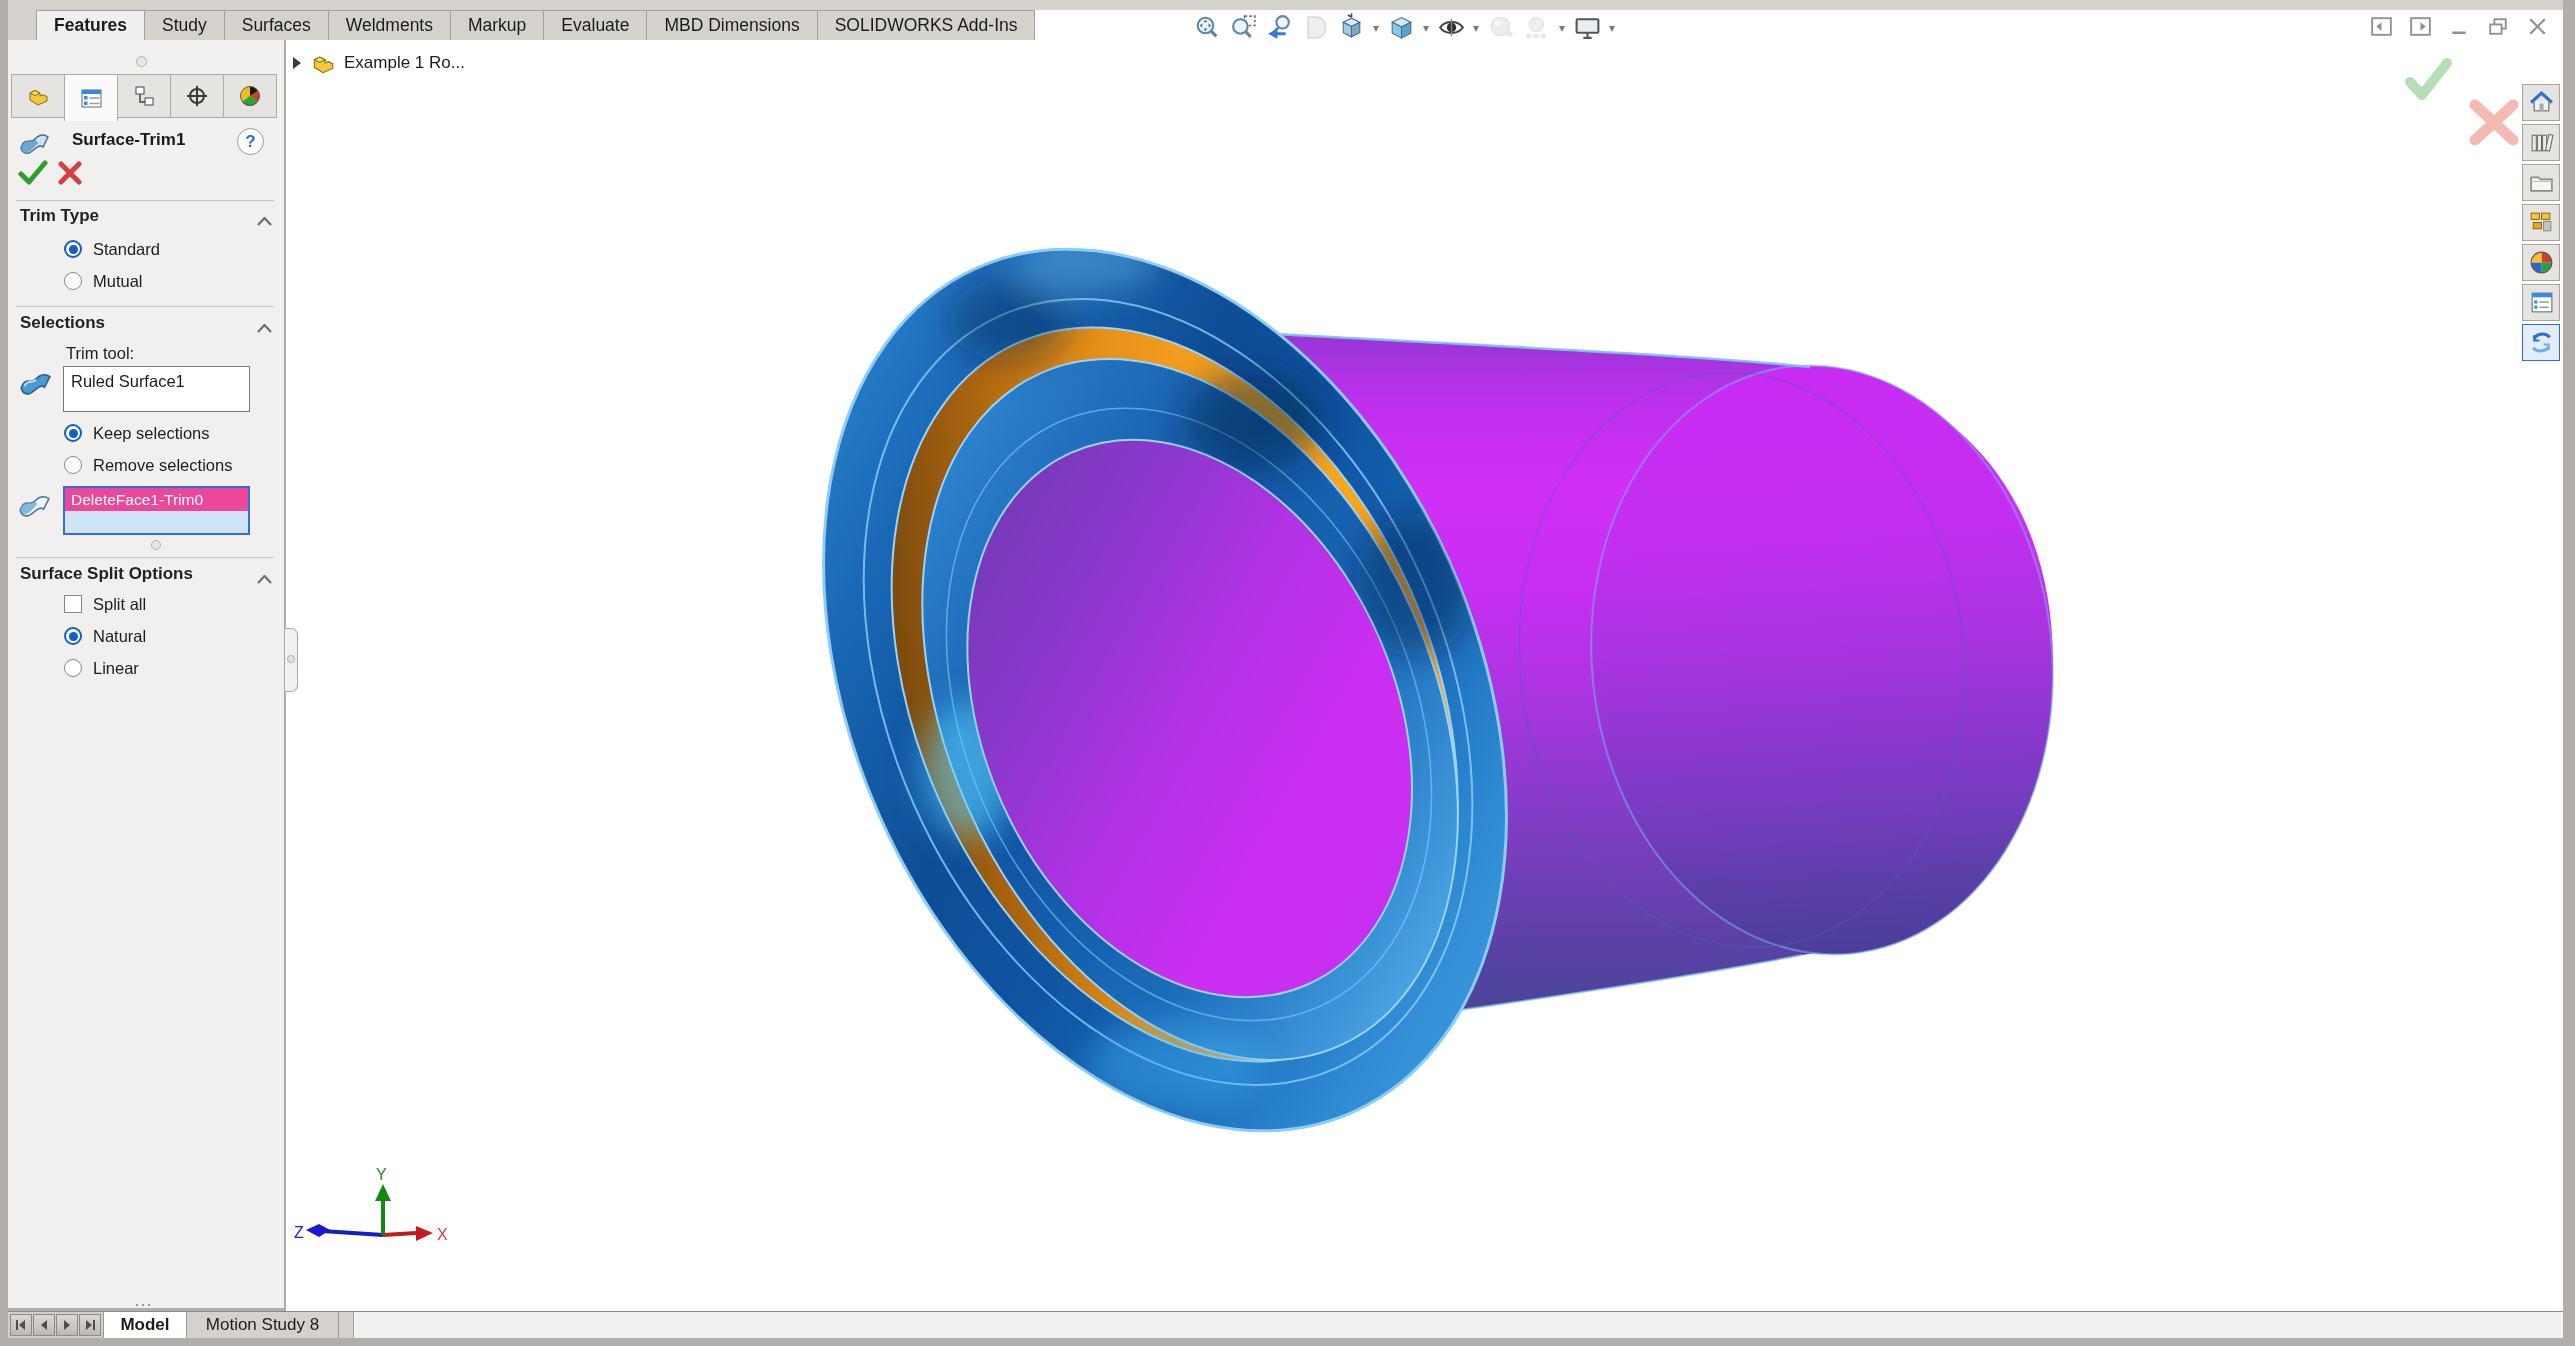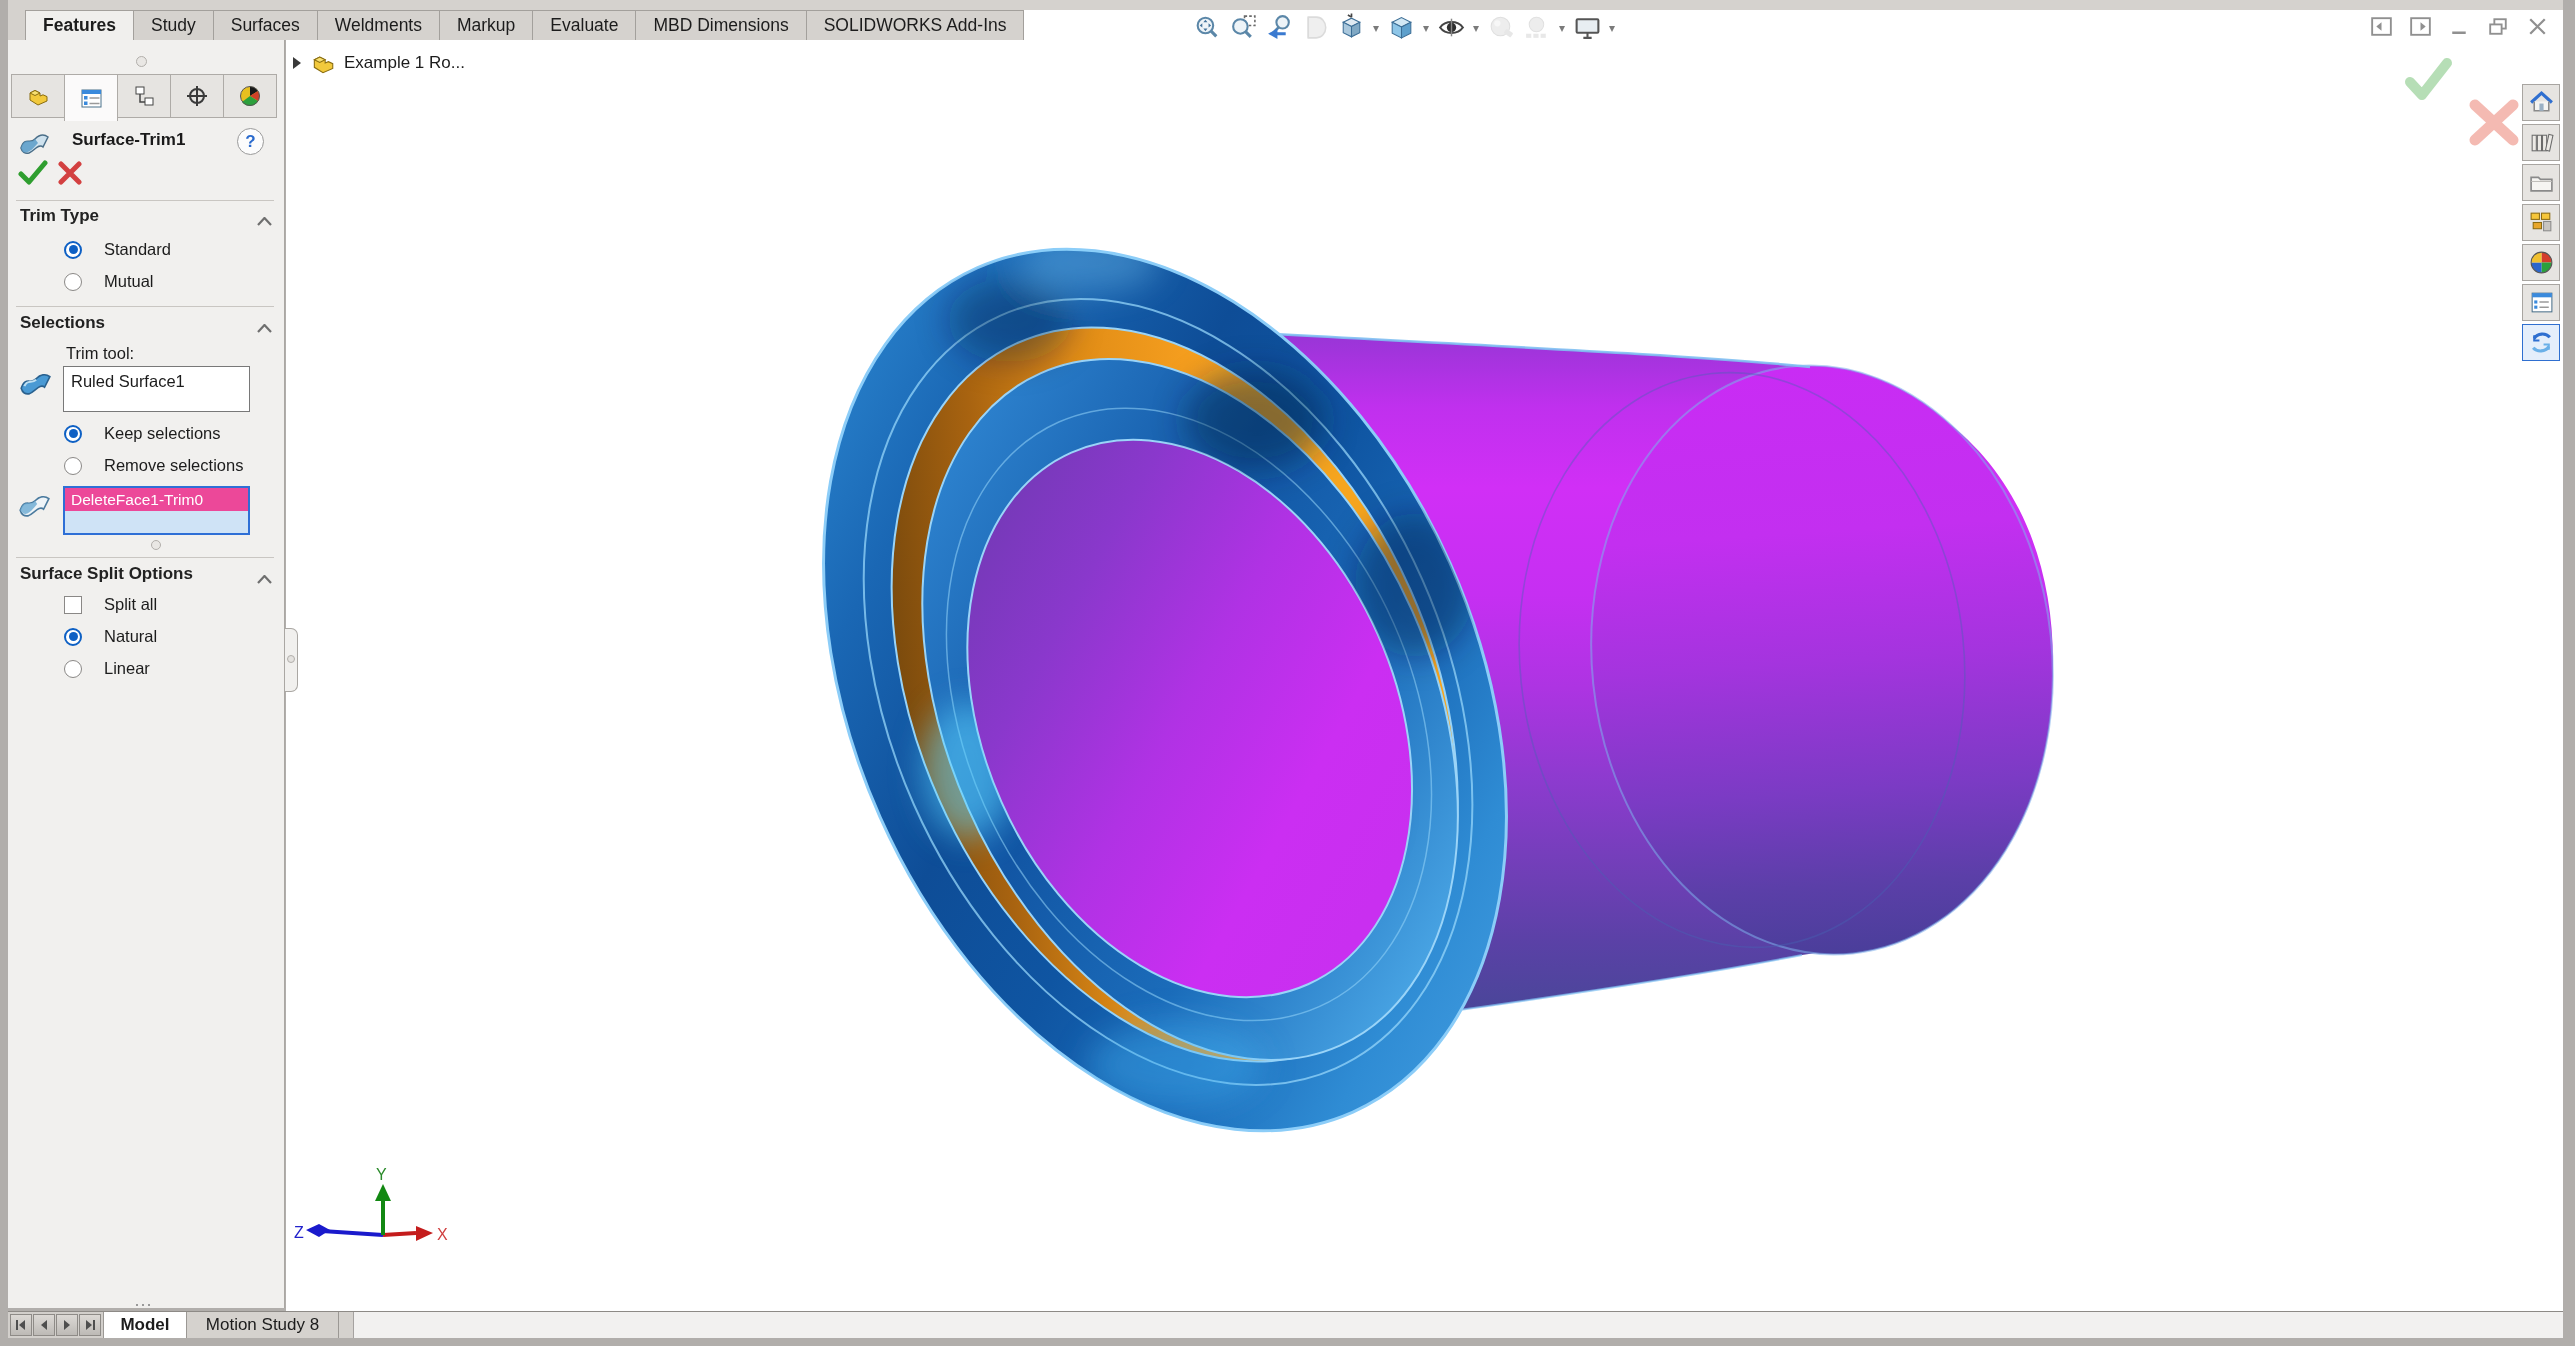--- a/index.html
+++ b/index.html
@@ -7,41 +7,41 @@
     width:2575px;height:1346px;position:relative;overflow:hidden;
     background:#b1aeab;
     font-family:"Liberation Sans", sans-serif;
     -webkit-font-smoothing:antialiased;
     color:#1c1c1c;
   }
   .abs{position:absolute;}
   
   #title-strip{left:8px;top:0;width:2555px;height:10px;background:#d5d2ce;}
   #viewport{left:286px;top:10px;width:2277px;height:1301px;background:#ffffff;}
-  #tab-strip{left:8px;top:10px;width:900px;height:30px;background:#d5d2ce;display:flex;align-items:stretch;padding-left:17px;box-sizing:border-box;z-index:6;}
+  #tab-strip{left:8px;top:10px;width:900px;height:30px;background:#d5d2ce;display:flex;align-items:stretch;padding-left:28px;box-sizing:border-box;z-index:6;}
   .ctab{display:flex;align-items:center;padding:0 17px;font-size:17.5px;color:#1c1c1c;
         background:#d5d2ce;border:1px solid #a3a09c;border-bottom:none;margin-right:-1px;white-space:nowrap;}
   .ctab.active{background:#f0efed;font-weight:bold;}
   
   #left-panel{left:8px;top:40px;width:277px;height:1268px;background:#f1f0ee;border-right:1px solid #aaa7a3;z-index:5;box-sizing:border-box;}
   .pgrip{position:absolute;left:128px;top:16px;width:11px;height:11px;border-radius:50%;border:1.5px solid #b2afab;background:#e9e7e4;box-sizing:border-box;}
   #pm-tabs{position:absolute;left:3px;top:34px;display:flex;}
   .pmtab{width:52px;height:42px;display:flex;align-items:center;justify-content:center;
          background:#e6e4e1;border:1px solid #aeaba7;margin-right:-1px;}
   .pmtab.active{background:#fbfafa;height:46px;border-bottom:none;}
   .pm-title-row{position:absolute;left:0;top:88px;width:100%;height:34px;}
   .pm-title{position:absolute;left:64px;top:2px;font-size:17px;font-weight:bold;color:#1a1a1a;}
   .help-btn{position:absolute;left:229px;top:0;width:27px;height:27px;border-radius:50%;border:1.5px solid #9a9a9a;
             background:#fcfcfc;display:flex;align-items:center;justify-content:center;
             color:#2a6acd;font-weight:bold;font-size:17px;box-sizing:border-box;}
   .okcancel{position:absolute;left:10px;top:120px;display:flex;gap:10px;align-items:center;}
   .divider{position:absolute;left:8px;width:258px;height:1px;background:#c9c6c2;}
   .sec-header{position:absolute;left:12px;width:252px;display:flex;justify-content:space-between;align-items:flex-end;
               font-size:17px;font-weight:bold;color:#222;}
-  .row{position:absolute;display:flex;align-items:center;gap:22px;font-size:16.5px;}
+  .row{position:absolute;display:flex;align-items:flex-start;gap:11px;font-size:16.5px;}
   .radio{width:18px;height:18px;border-radius:50%;background:#fff;border:1px solid #8a8886;box-sizing:border-box;flex:none;position:relative;}
   .radio.sel{border:2px solid #0e60c4;}
   .radio.sel::after{content:"";position:absolute;inset:2.5px;border-radius:50%;background:#0e60c4;}
   .checkbox{width:18px;height:18px;border:1px solid #8a8886;background:#fff;box-sizing:border-box;flex:none;}
   .textbox{position:absolute;left:55px;top:326px;width:187px;height:46px;background:#fff;border:1px solid #787878;
            box-sizing:border-box;font-size:16.5px;padding:5px 7px;}
   .listbox{position:absolute;left:55px;top:446px;width:187px;height:49px;border:2px solid #2e6fd6;background:#cfe3f6;box-sizing:border-box;}
   .listrow{height:23px;background:#ec4899;color:#fff;font-size:15.5px;display:flex;align-items:center;padding-left:6px;}
   .mini-grip{position:absolute;left:143px;top:500px;width:10px;height:10px;border-radius:50%;border:1.5px solid #b2afab;background:#e9e7e4;box-sizing:border-box;}
   #panel-splitter{left:285px;top:628px;width:12px;height:62px;background:#f1f0ee;border:1px solid #aaa7a3;border-left:none;

